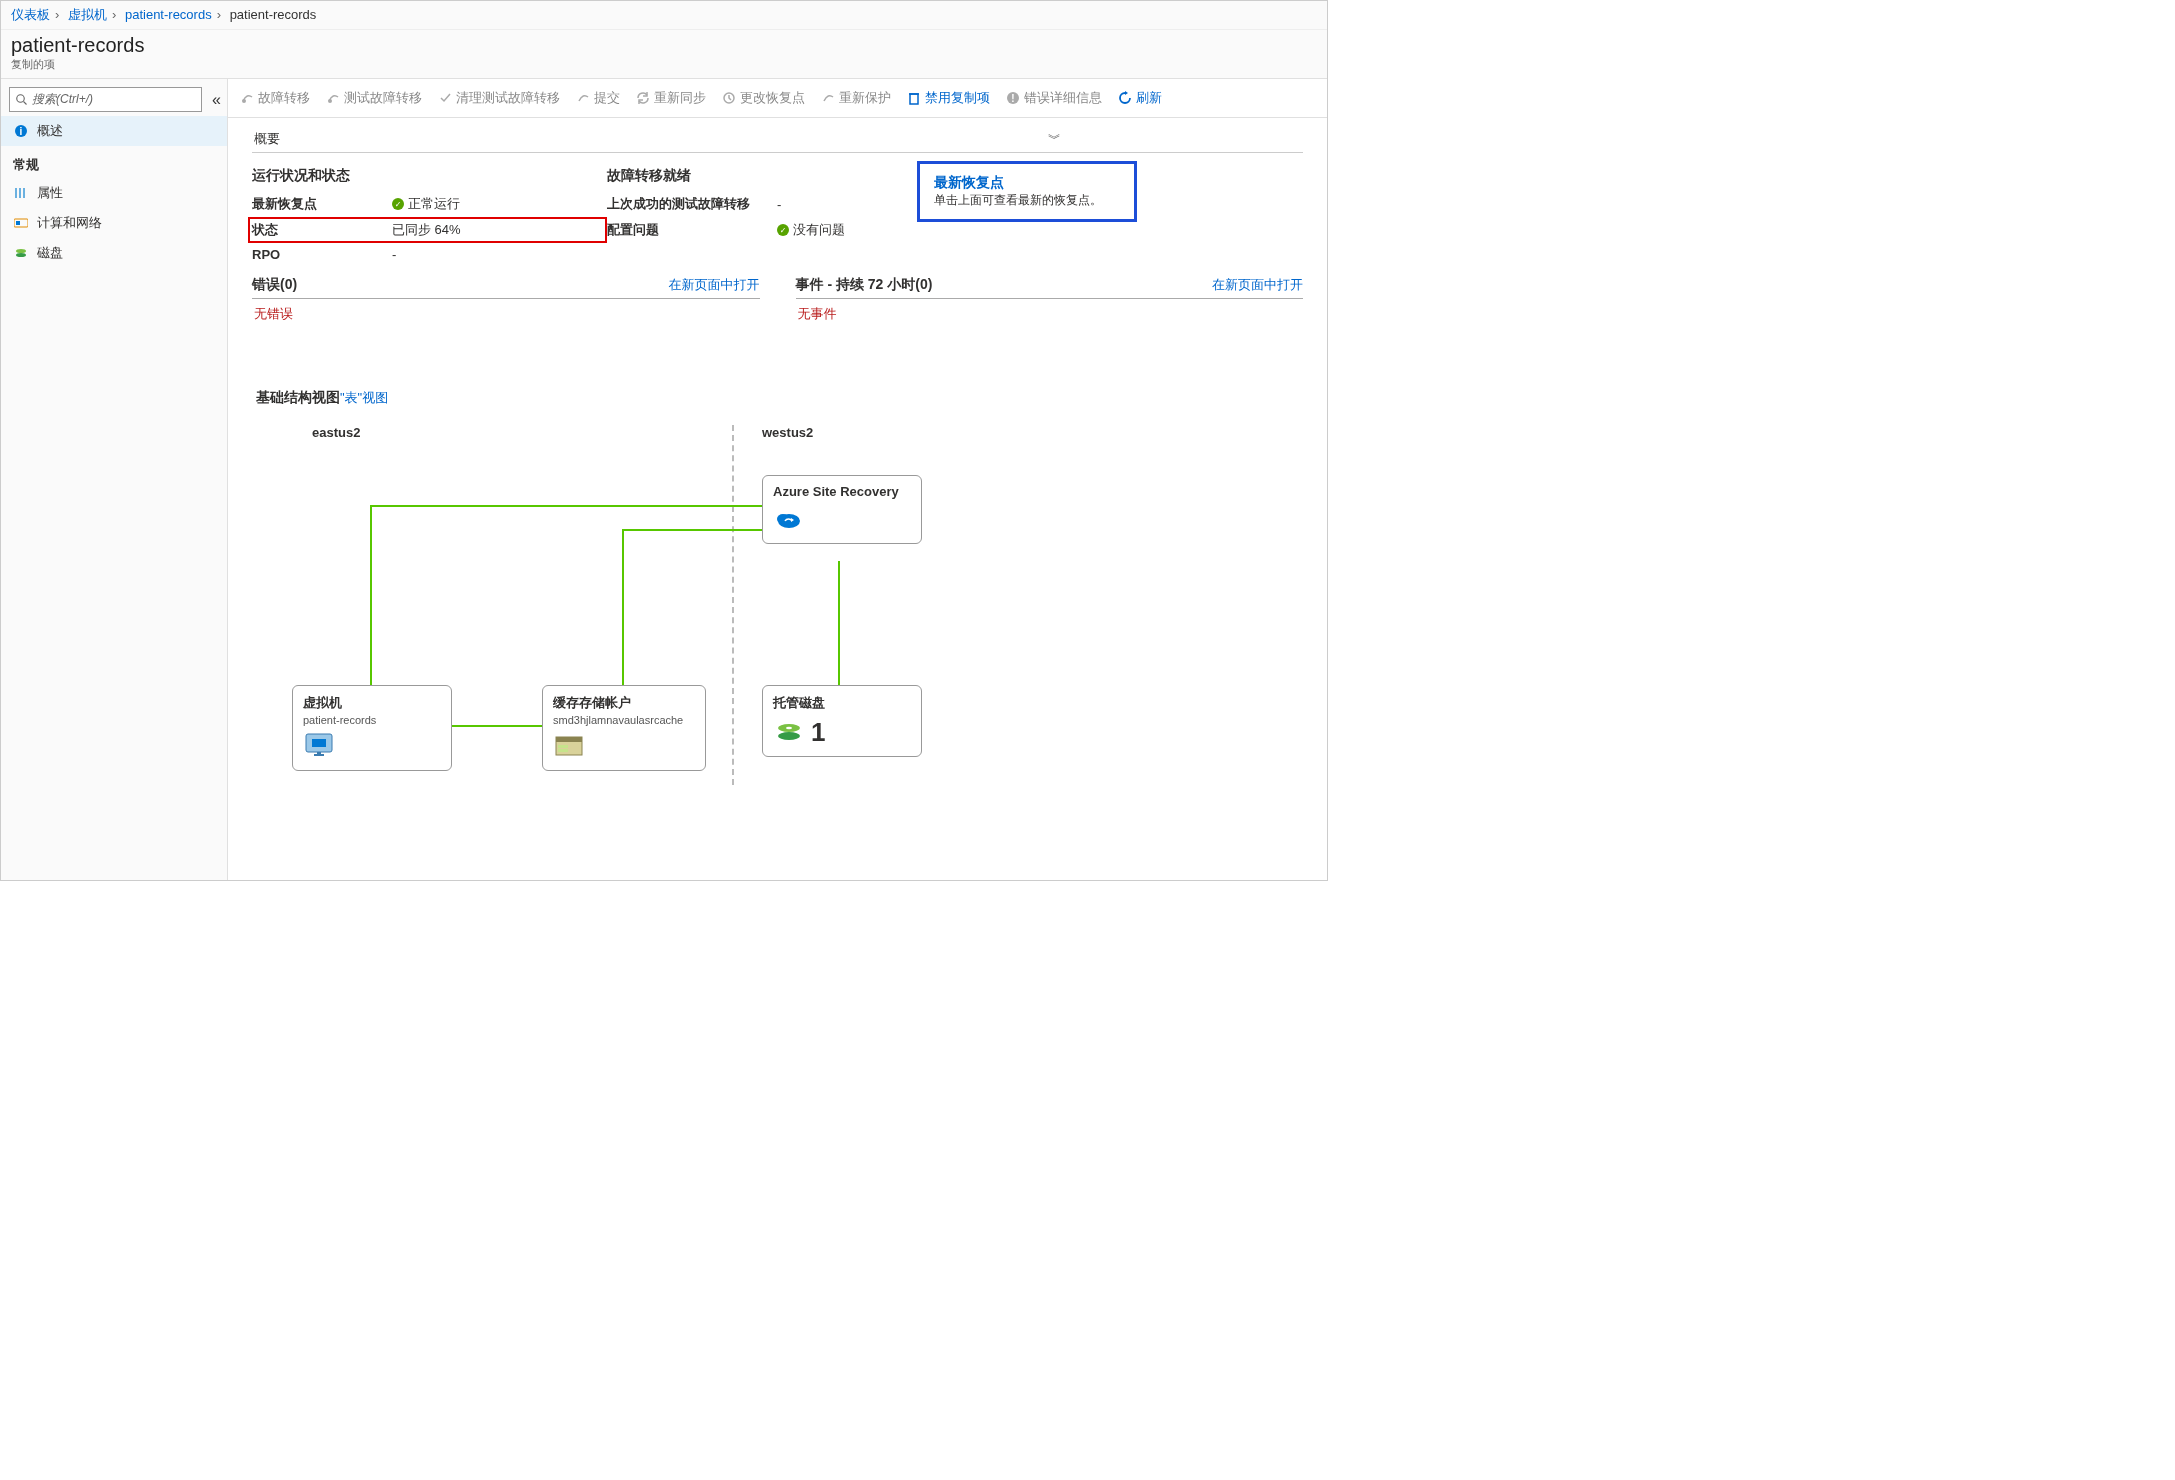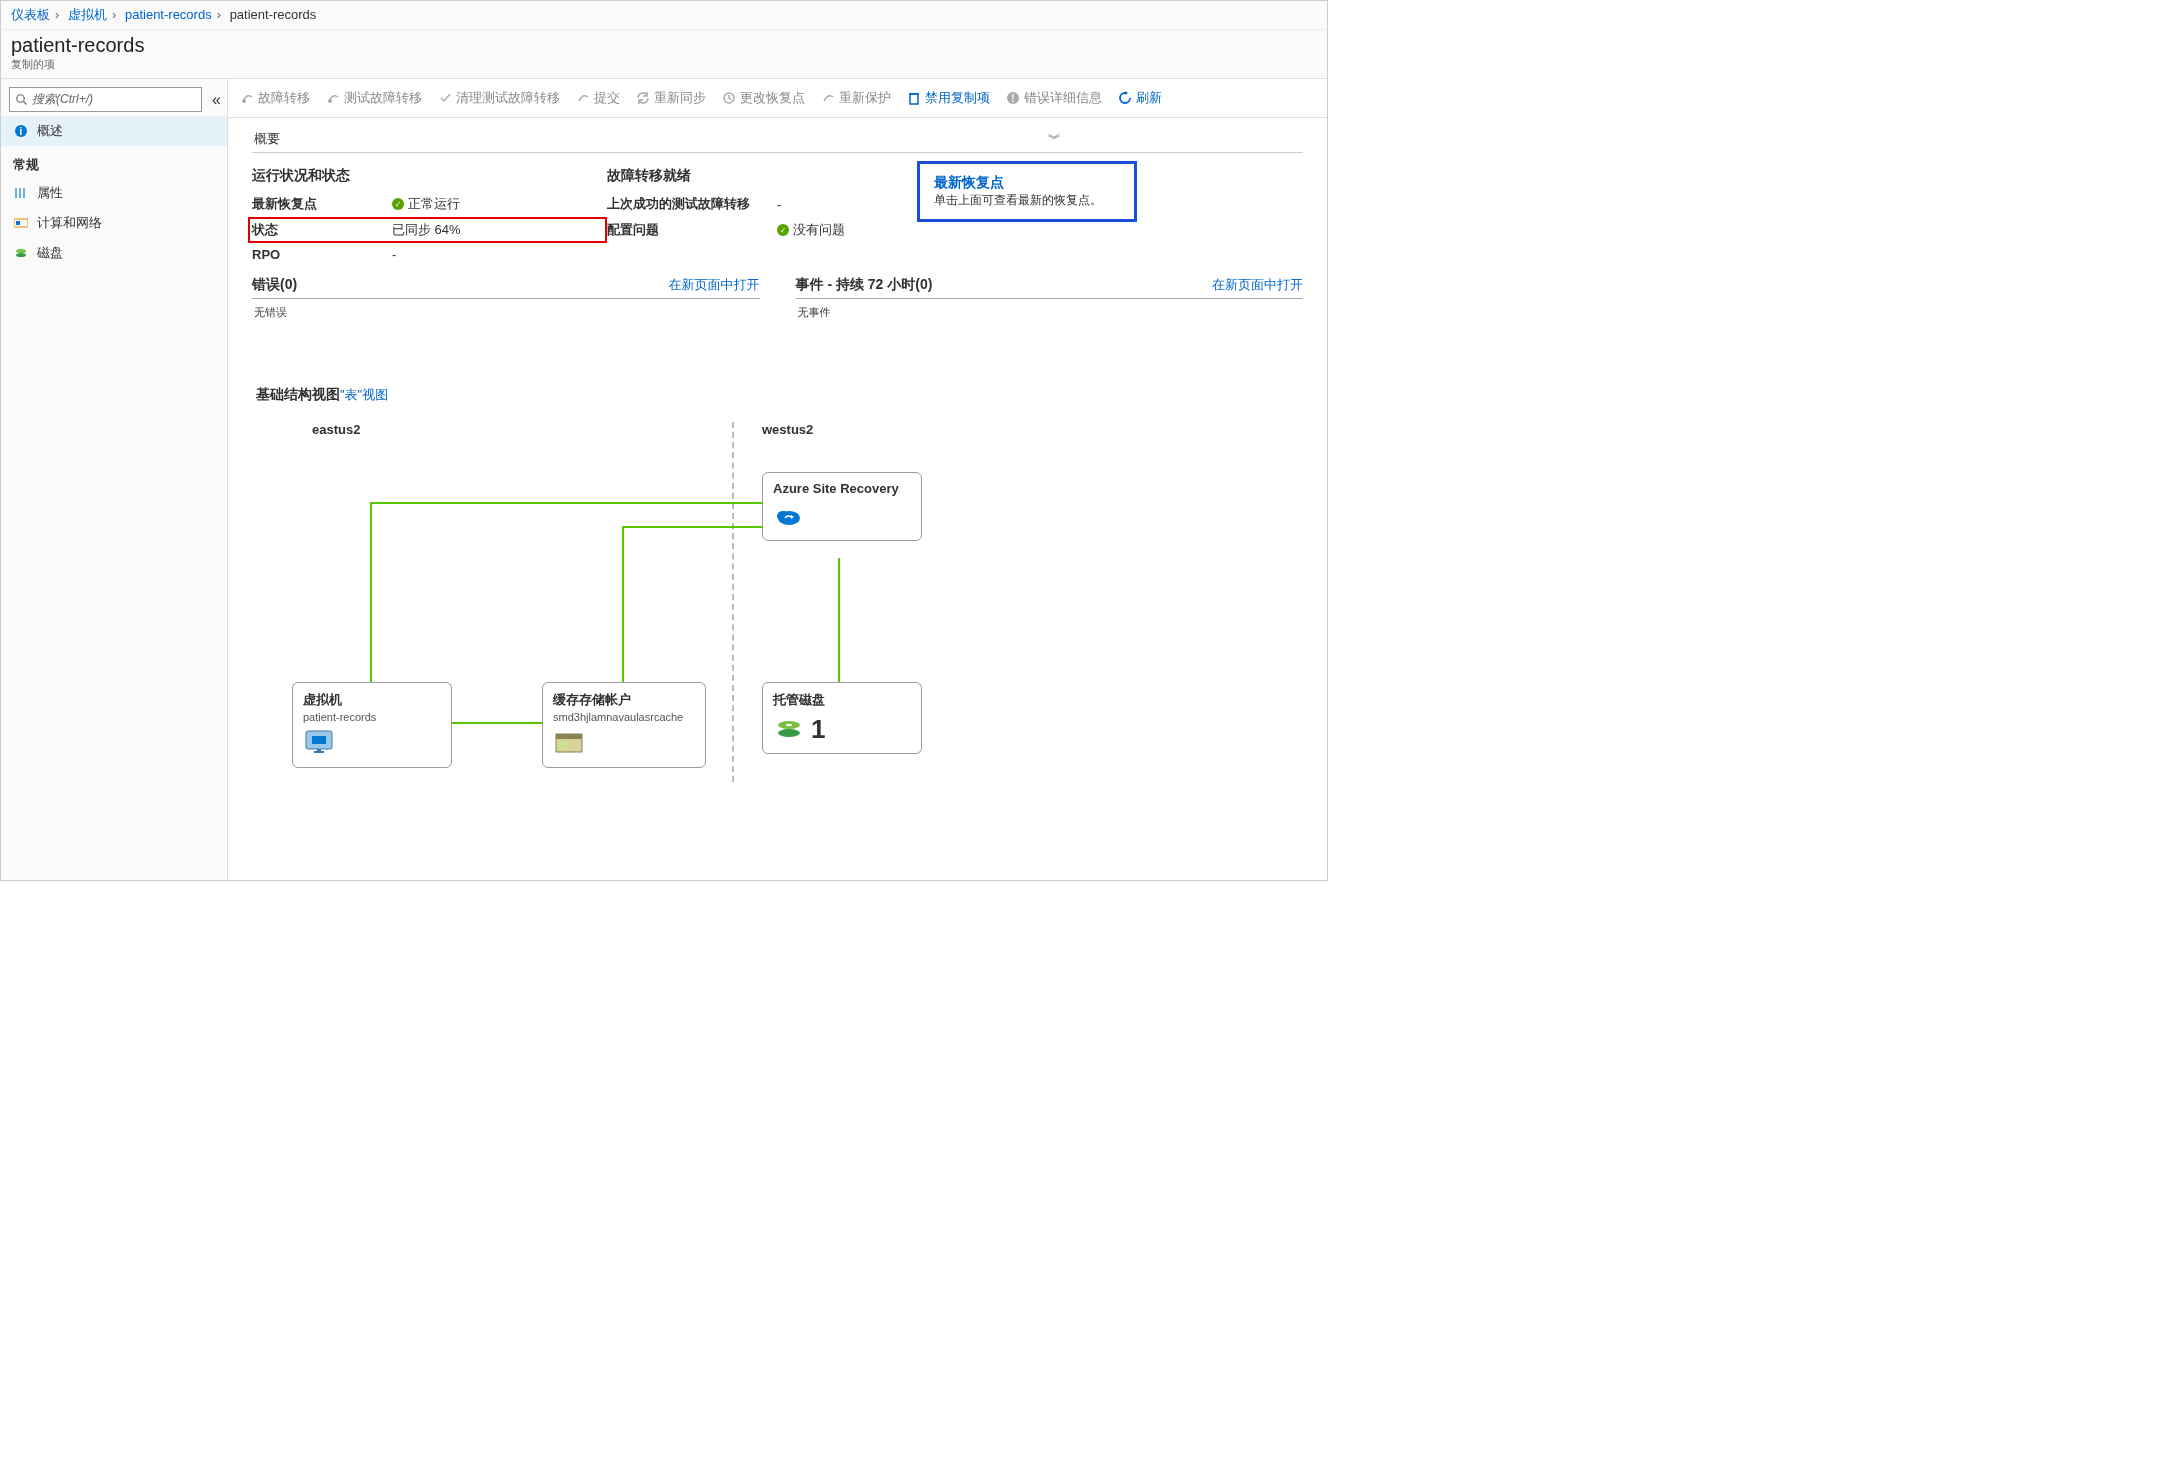--- a/index.html
+++ b/index.html
@@ -48,21 +48,21 @@
 .kv .v { flex:1; display:flex; align-items:center; }
 .ok-dot { width:12px; height:12px; background:#57a300; border-radius:50%; display:inline-flex; align-items:center; justify-content:center; color:#fff; font-size:8px; margin-right:4px; }
 .redbox { border:2px solid #e00000; padding:2px; margin-left:-4px;}
 
 .tip { border:3px solid #1d4ed8; padding:10px 14px; width:220px; }
 .tip .t { color:#0066cc; font-weight:600; font-size:14px; }
 .tip .d { font-size:12px; margin-top:0; }
 
 .section-head { display:flex; justify-content:space-between; border-bottom:1px solid #aaa; padding:4px 0; margin-top:6px; font-weight:600; font-size:14px;}
 .section-head .link { color:#0066cc; font-weight:400; cursor:pointer; font-size:13px;}
-.section-body { padding:6px 2px; color:#404040; font-size:11px; }
+.section-body { padding:6px 2px; color:#b91c1c; font-size:13px; }
 
 .two-panels { display:flex; gap:36px; }
 .two-panels > div { flex:1; }
 
 .infra-head { display:flex; justify-content:flex-start; margin:60px 0 8px 4px; }
 .infra-head .l { font-weight:600; font-size:14px;}
 .infra-head .r { color:#0066cc; cursor:pointer; font-size:13px;}
 
 .infra { margin-top:18px; position:relative; height:380px; }
 .region-label { font-weight:600; position:absolute; top:0; }

